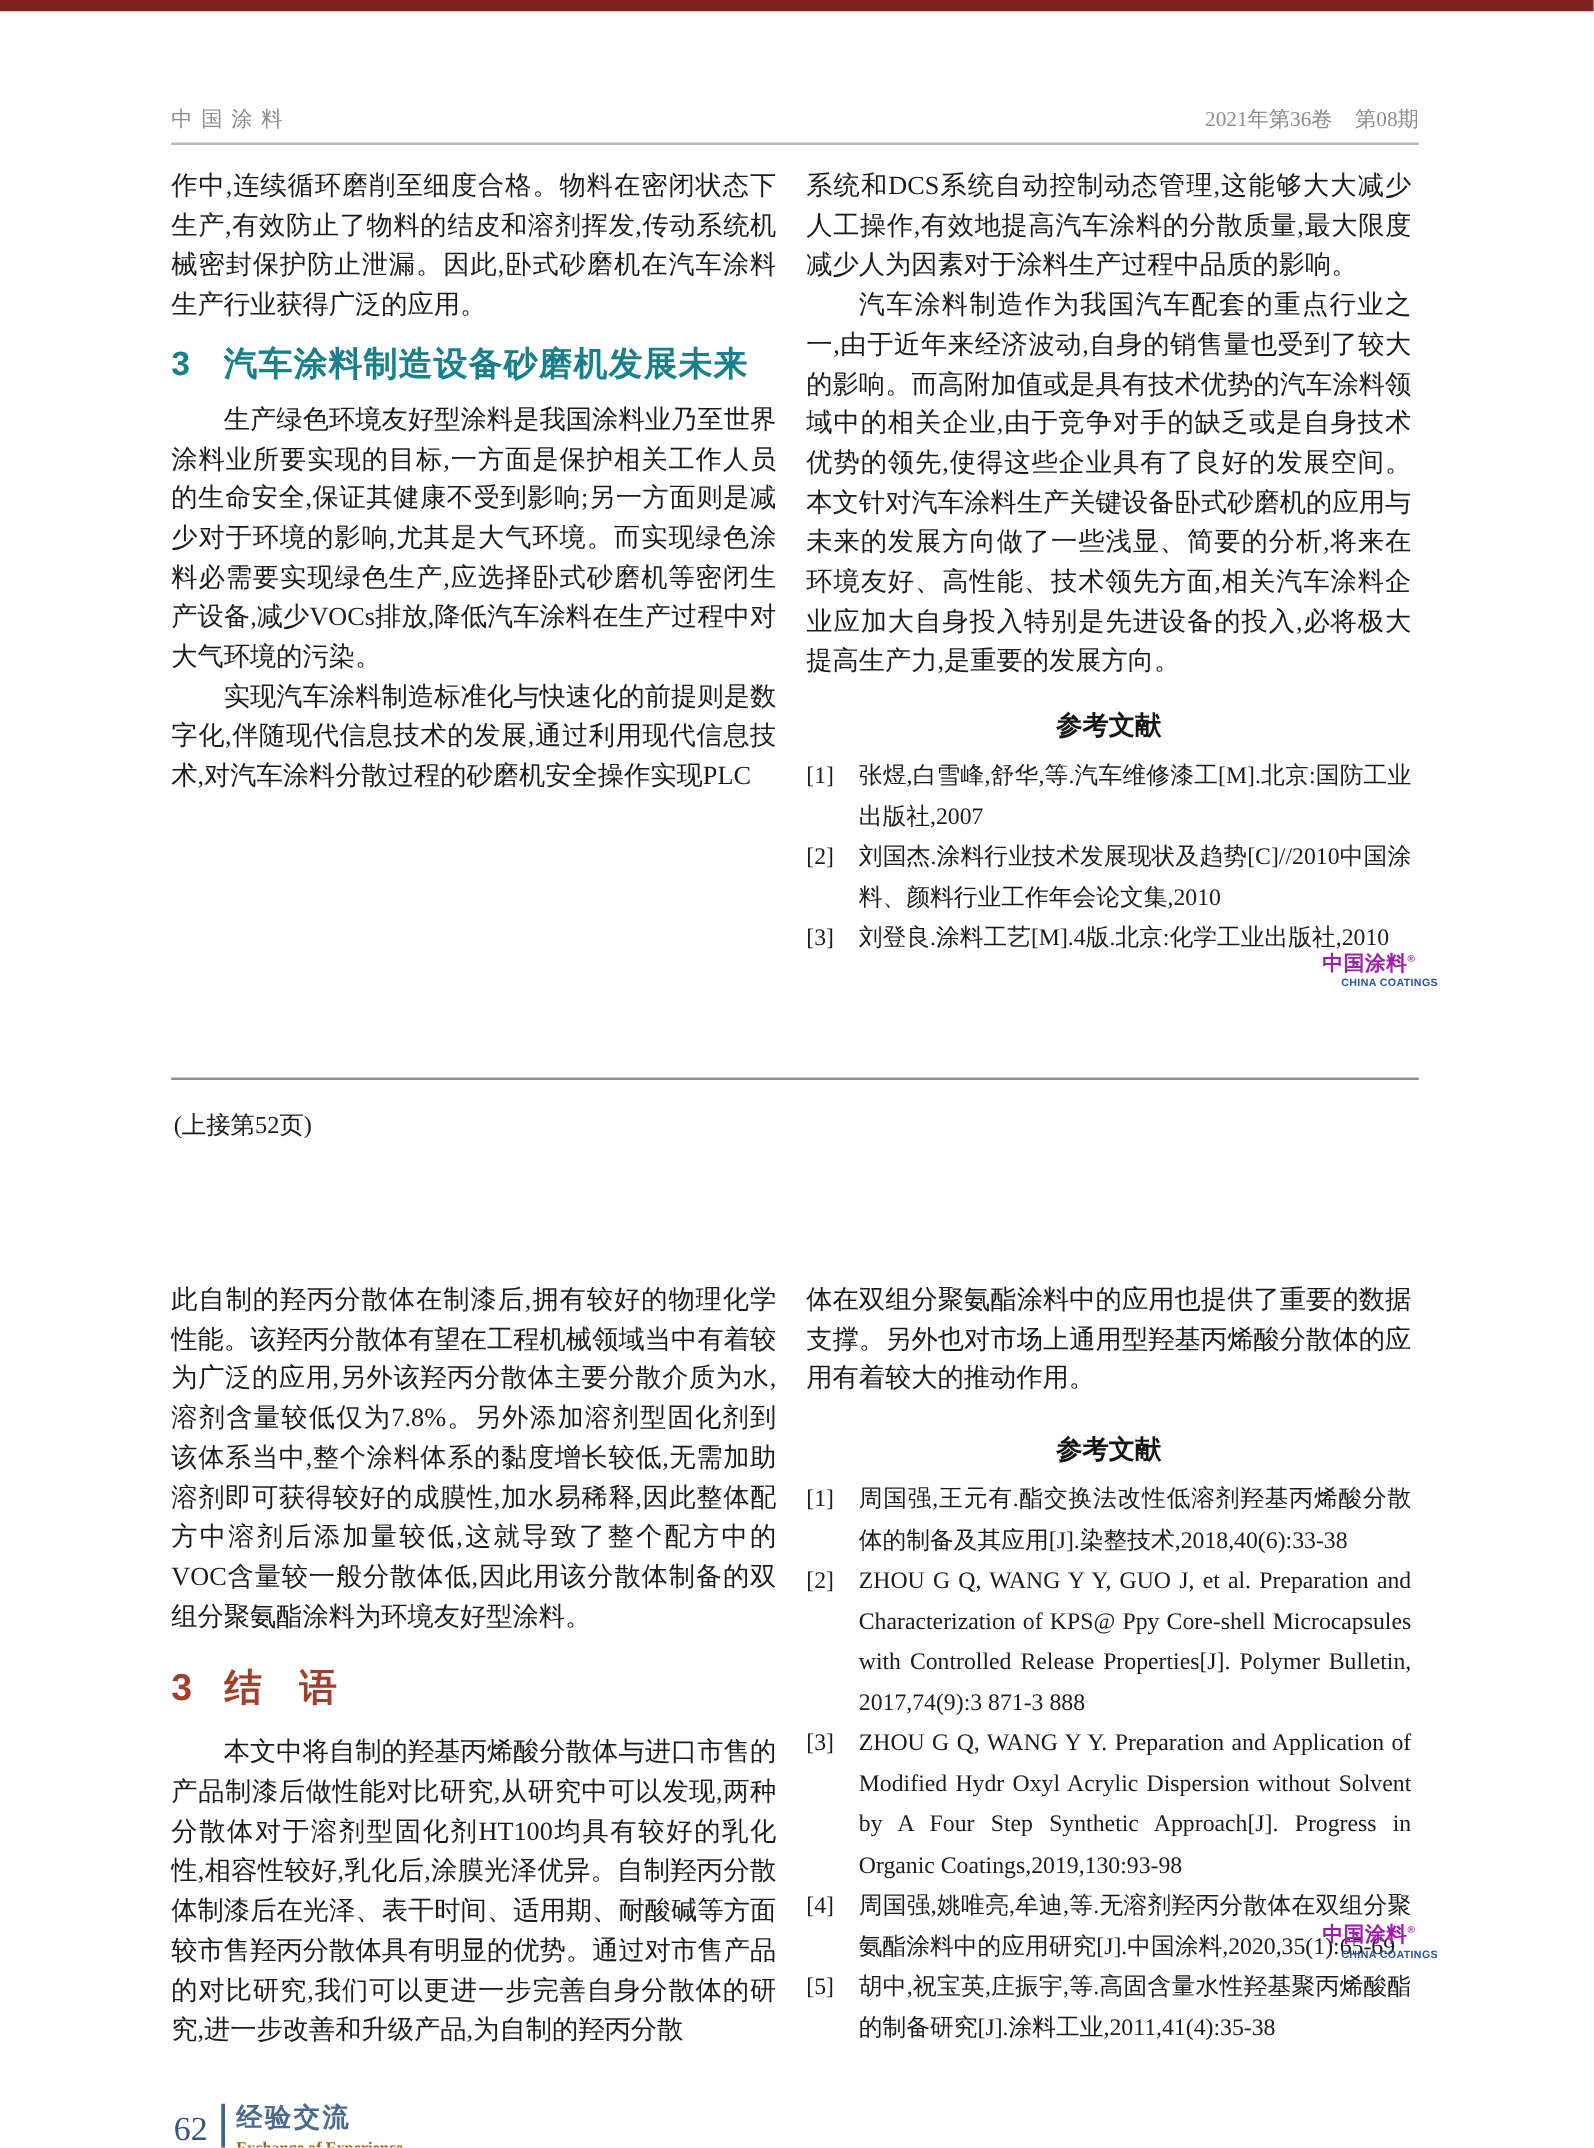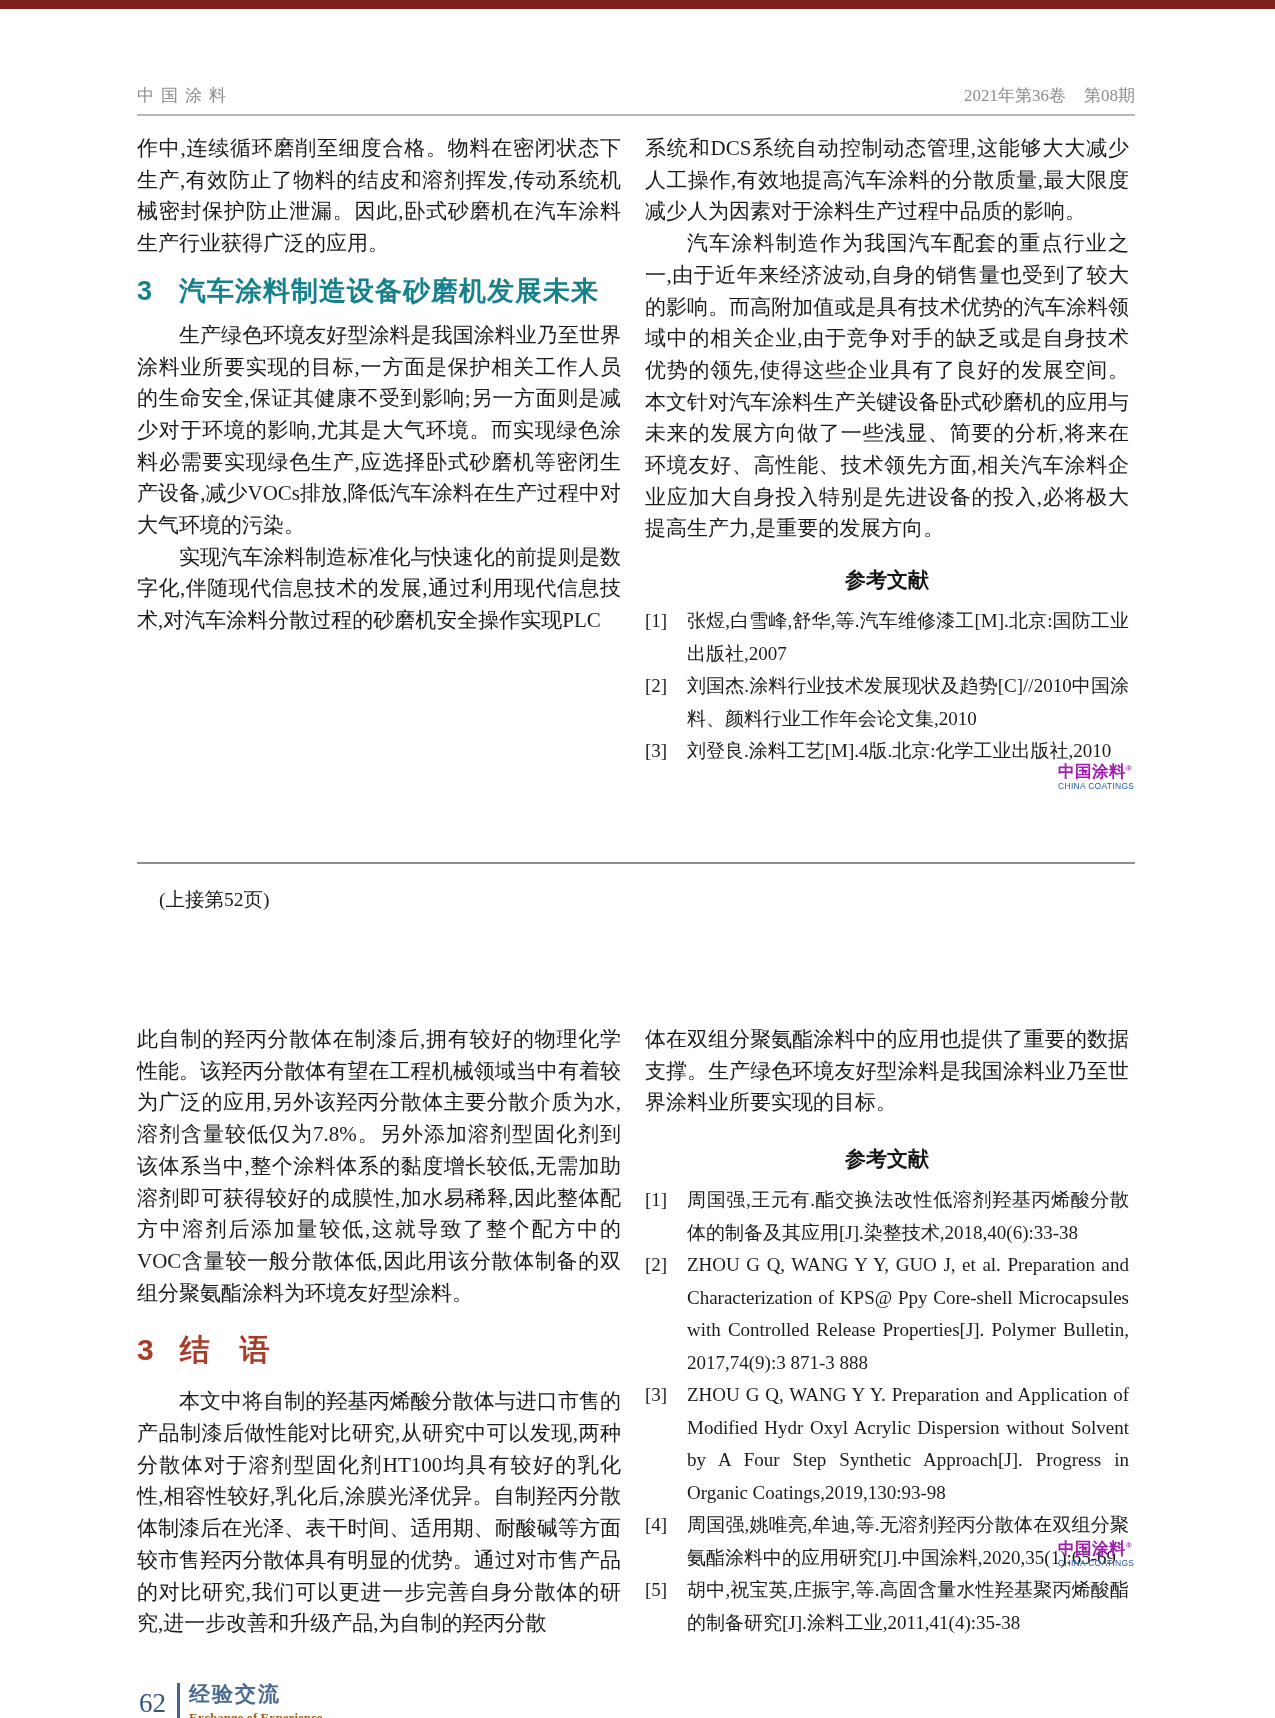--- a/index.html
+++ b/index.html
@@ -51,26 +51,26 @@
 
   .logo { position:absolute; width:72px; text-align:center; line-height:1.15; }
   .logo1 { left:1058px; top:762px; }
   .logo2 { left:1058px; top:1539px; }
   .logo-cn {
     font-family:"Liberation Sans","DejaVu Sans",sans-serif; font-weight:bold;
     font-size:16.5px; color:#a21caf; letter-spacing:0.5px; white-space:nowrap;
   }
   .logo-reg { font-size:8px; vertical-align:super; }
   .logo-en {
-    font-family:"Liberation Sans","DejaVu Sans",sans-serif; font-weight:normal;
-    font-size:8.5px; color:#2356a8; letter-spacing:0.3px; white-space:nowrap; margin-top:1px;
+    font-family:"Liberation Sans","DejaVu Sans",sans-serif; font-weight:bold;
+    font-size:8.5px; color:#2356a8; letter-spacing:0.3px; white-space:nowrap; margin-top:1px;margin-left:15px;
   }
 
   .divider { position:absolute; left:137px; top:862px; width:998px; height:2px; background:#8f8f8f; }
-  .cont-note { position:absolute; left:139px; top:886px; font-size:19.5px; color:#1b1b1b;margin-left:20px; }
+  .cont-note { position:absolute; left:139px; top:886px; font-size:19.5px; color:#1b1b1b; }
 
   .footer { position:absolute; left:139px; top:1680px; display:flex; align-items:center; }
   .page-num { font-size:27px; color:#33567e; }
   .footer-bar { width:3px; height:40px; background:#44658c; margin:0 9px 0 11px; }
   .footer-cn {
     font-family:Liberation Sans, sans-serif; font-weight:bold;
     font-size:21px; color:#4a6b91; letter-spacing:2px;
   }
   .footer-en { font-weight:bold; font-size:13px; color:#a16207; margin-top:2px; }
 </style>
@@ -129,21 +129,21 @@
 <div class="article article2">
   <div class="col">
     <p class="body">此自制的羟丙分散体在制漆后,拥有较好的物理化学性能。该羟丙分散体有望在工程机械领域当中有着较为广泛的应用,另外该羟丙分散体主要分散介质为水,溶剂含量较低仅为7.8%。另外添加溶剂型固化剂到该体系当中,整个涂料体系的黏度增长较低,无需加助溶剂即可获得较好的成膜性,加水易稀释,因此整体配方中溶剂后添加量较低,这就导致了整个配方中的VOC含量较一般分散体低,因此用该分散体制备的双组分聚氨酯涂料为环境友好型涂料。</p>
     <div class="h-red">
       <span>3</span>
       <span>结　语</span>
     </div>
     <p class="body ind">本文中将自制的羟基丙烯酸分散体与进口市售的产品制漆后做性能对比研究,从研究中可以发现,两种分散体对于溶剂型固化剂HT100均具有较好的乳化性,相容性较好,乳化后,涂膜光泽优异。自制羟丙分散体制漆后在光泽、表干时间、适用期、耐酸碱等方面较市售羟丙分散体具有明显的优势。通过对市售产品的对比研究,我们可以更进一步完善自身分散体的研究,进一步改善和升级产品,为自制的羟丙分散</p>
   </div>
   <div class="col">
-    <p class="body">体在双组分聚氨酯涂料中的应用也提供了重要的数据支撑。生产绿色环境友好型涂料是我国涂料业乃至世界涂料业所要实现的目标。</p>
+    <p class="body">体在双组分聚氨酯涂料中的应用也提供了重要的数据支撑。另外也对市场上通用型羟基丙烯酸分散体的应用有着较大的推动作用。</p>
     <div class="ref-title">参考文献</div>
     <div class="refs">
       <div class="ref-row">
         <span class="ref-num">[1]</span>
         <span class="ref-text">周国强,王元有.酯交换法改性低溶剂羟基丙烯酸分散体的制备及其应用[J].染整技术,2018,40(6):33-38</span>
       </div>
       <div class="ref-row">
         <span class="ref-num">[2]</span>
         <span class="ref-text">ZHOU G Q, WANG Y Y, GUO J, et al. Preparation and Characterization of KPS@ Ppy Core-shell Microcapsules with Controlled Release Properties[J]. Polymer Bulletin, 2017,74(9):3 871-3 888</span>
       </div>

